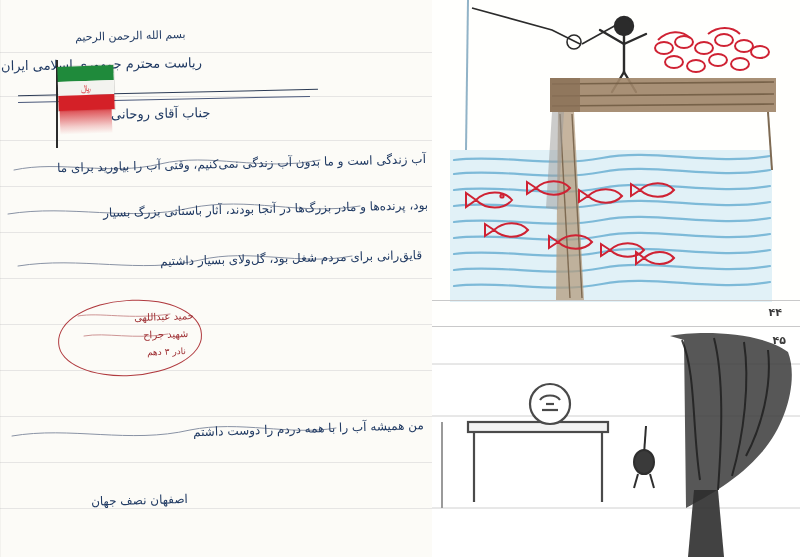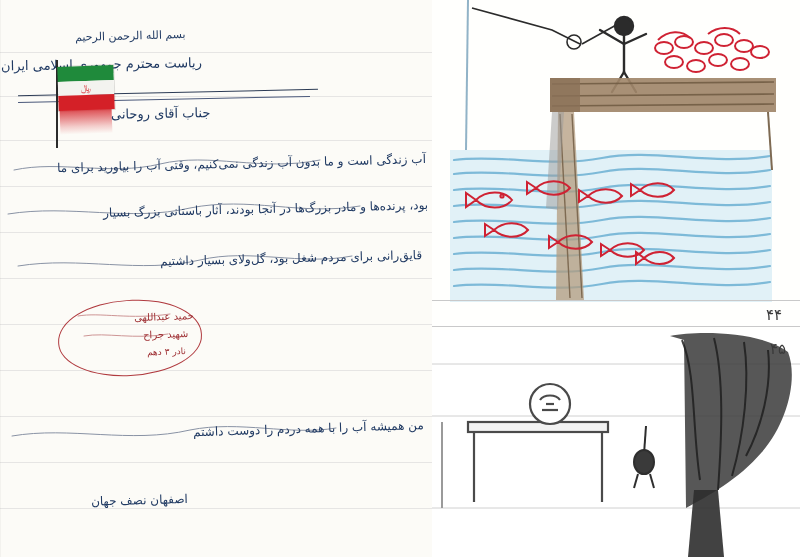--- a/index.html
+++ b/index.html
@@ -125,22 +125,23 @@
   }
   .frame-line {
     position: absolute;
     background: #c9c9c9;
     height: 1px;
   }
   .page-num {
     position: absolute;
     font-family: "DejaVu Sans", sans-serif;
     color: #3a3a3a;
-    font-size: 15px;
+    font-size: 11px;
     direction: rtl;
+    font-weight: bold;
   }
   svg { display: block; }
   .layer { position: absolute; left: 0; top: 0; }
 </style>
 </head>
 <body>
 
 <div id="stage">
 
   <div class="letter-panel">
@@ -343,17 +344,17 @@
           <path d="M108,70 C112,64 124,64 128,70"></path>
           <path d="M110,80 L126,80"></path>
           <path d="M114,74 L122,74"></path>
         </g>
 
         <g stroke="#9a9a9a" stroke-width="2" fill="none">
           <path d="M10,92 L10,178"></path>
         </g>
       </svg>
 
-      <div class="page-num" style="right:14px; top:10px;text-align:right;">۴۵</div>
+      <div class="page-num" style="right:14px; top:4px;text-align:right;">۴۵</div>
     </div>
 
   </div>
 </div>
 
 </body></html>

